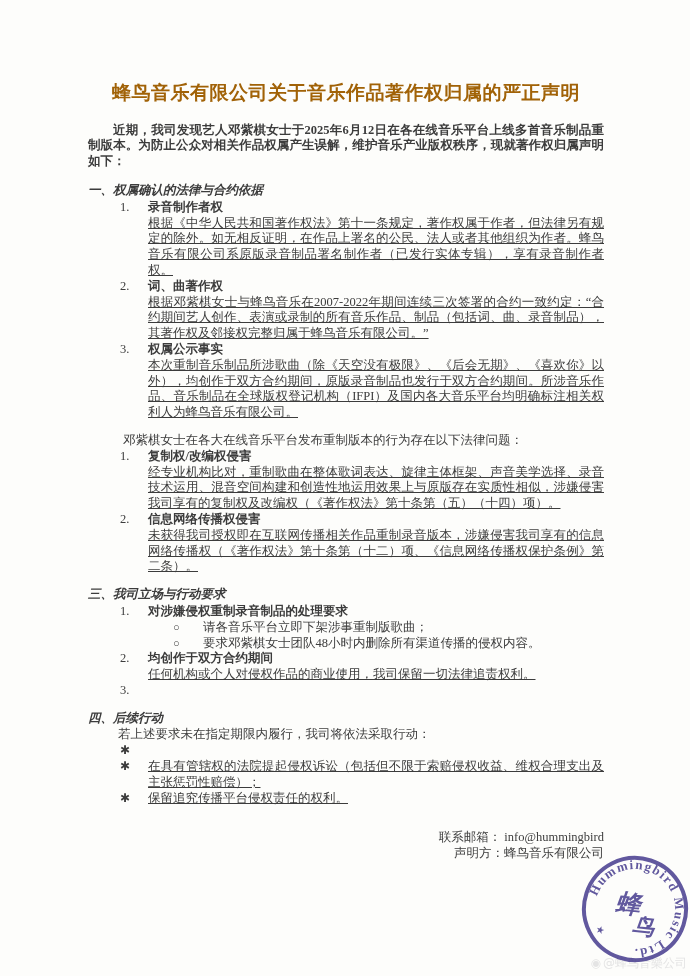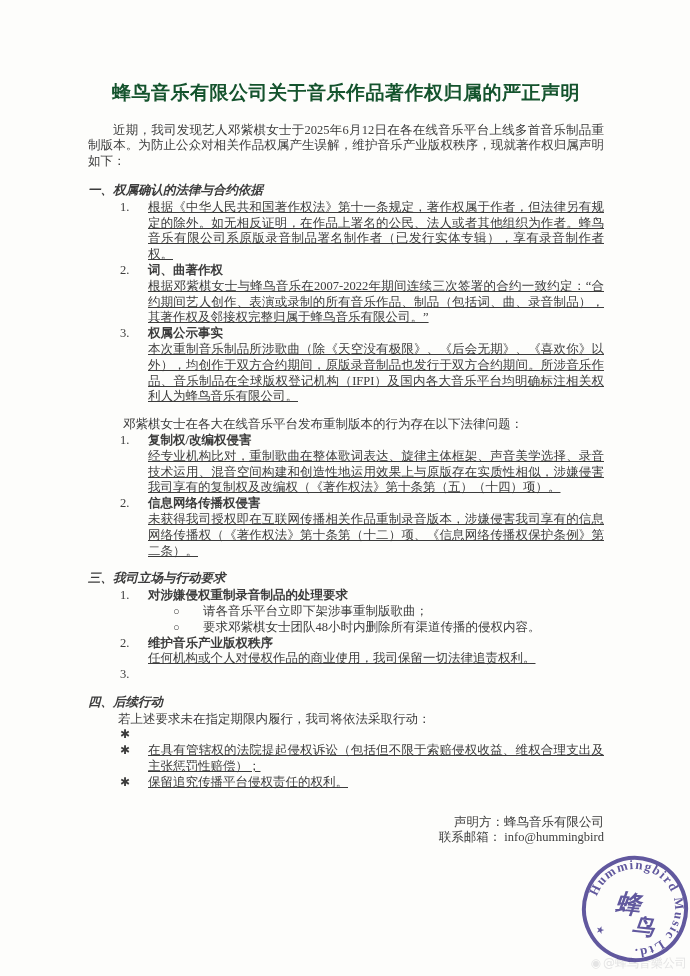--- a/index.html
+++ b/index.html
@@ -5,24 +5,24 @@
   html,body { margin:0; padding:0; background:#ffffff; }
   .page {
     position:relative; width:690px; height:976px; overflow:hidden;
     background:#fdfdfb;
     font-family:"Liberation Serif","DejaVu Serif",serif;
     color:#3c3c3c;
   }
   .content { position:absolute; left:88px; right:86px; top:80px; }
   .title {
     margin:0 0 16px 0; font-size:19px; line-height:1.4; font-weight:700;
-    text-align:center; color:#14532d; letter-spacing:.5px;
+    text-align:center; color:#a16207; letter-spacing:.5px;
   }
   .body-text, .content p, .content div { font-size:12.5px; line-height:15.8px; }
-  .intro { margin:0 0 13px 0; text-indent:2em; text-align:justify; }
+  .intro { margin:0 0 13px 0; text-indent:2em; text-align:justify;font-weight:bold; }
   .sec { margin:0 0 12px 0; }
   .sec-heading { font-weight:700; margin:0 0 1px 0;font-style:italic; }
   .lead2 { margin:0 0 0 35px; }
   .lead4 { margin:0 0 0 30px; }
   .item { display:flex; }
   .item-num { flex:none; width:28px; margin-left:32px; }
   .item-content { flex:1; min-width:0; }
   .item-title { font-weight:700; }
   .item-body { margin:0; text-align:justify;text-decoration:underline; }
   .sub { display:flex; }
@@ -47,20 +47,21 @@
 
     <h1 class="title">蜂鸟音乐有限公司关于音乐作品著作权归属的严正声明</h1>
 
     <p class="intro">近期，我司发现艺人邓紫棋女士于2025年6月12日在各在线音乐平台上线多首音乐制品重制版本。为防止公众对相关作品权属产生误解，维护音乐产业版权秩序，现就著作权归属声明如下：</p>
 
     <div class="sec">
       <div class="sec-heading">一、权属确认的法律与合约依据</div>
       <div class="item">
         <span class="item-num">1.</span>
         <div class="item-content">
+          <div class="item-title">录音制作者权</div>
           <p class="item-body">根据《中华人民共和国著作权法》第十一条规定，著作权属于作者，但法律另有规定的除外。如无相反证明，在作品上署名的公民、法人或者其他组织为作者。蜂鸟音乐有限公司系原版录音制品署名制作者（已发行实体专辑），享有录音制作者权。</p>
         </div>
       </div>
       <div class="item">
         <span class="item-num">2.</span>
         <div class="item-content">
           <div class="item-title">词、曲著作权</div>
           <p class="item-body">根据邓紫棋女士与蜂鸟音乐在2007-2022年期间连续三次签署的合约一致约定：“合约期间艺人创作、表演或录制的所有音乐作品、制品（包括词、曲、录音制品），其著作权及邻接权完整归属于蜂鸟音乐有限公司。”</p>
         </div>
       </div>
@@ -103,21 +104,21 @@
           </div>
           <div class="sub">
             <span class="sub-marker">○</span>
             <span>要求邓紫棋女士团队48小时内删除所有渠道传播的侵权内容。</span>
           </div>
         </div>
       </div>
       <div class="item">
         <span class="item-num">2.</span>
         <div class="item-content">
-          <div class="item-title">维护音乐产业版权秩序</div>
+          <div class="item-title">均创作于双方合约期间</div>
           <p class="item-body">任何机构或个人对侵权作品的商业使用，我司保留一切法律追责权利。</p>
         </div>
       </div>
       <div class="item">
         <span class="item-num">3.</span>
       </div>
     </div>
 
     <div class="sec">
       <div class="sec-heading">四、后续行动</div>
@@ -129,25 +130,25 @@
         <span class="b4-marker">✱</span>
         <span class="item-body">在具有管辖权的法院提起侵权诉讼（包括但不限于索赔侵权收益、维权合理支出及主张惩罚性赔偿）；</span>
       </div>
       <div class="b4">
         <span class="b4-marker">✱</span>
         <span class="item-body">保留追究传播平台侵权责任的权利。</span>
       </div>
     </div>
 
     <div class="signature">
-      <div>声明方：蜂鸟音乐有限公司</div>
       <div>
         <span>联系邮箱：</span>
         <span>info@hummingbird</span>
       </div>
+      <div>声明方：蜂鸟音乐有限公司</div>
     </div>
   </div>
 
   <div class="seal">
     <svg viewBox="0 0 112 112">
       <g transform="rotate(18 56 56)" fill="#463c8e" opacity="0.85">
         <circle cx="56" cy="56" r="51" fill="none" stroke="#463c8e" stroke-width="4"></circle>
         <path id="sealArc" d="M 16,56 A 40,40 0 1 1 96,56 A 40,40 0 1 1 16,56" fill="none"></path>
         <text font-size="13" font-weight="bold" letter-spacing="1.5" font-family="'Liberation Serif','DejaVu Serif',serif">
           <textPath href="#sealArc" startOffset="0">Hummingbird Music Ltd.</textPath>

